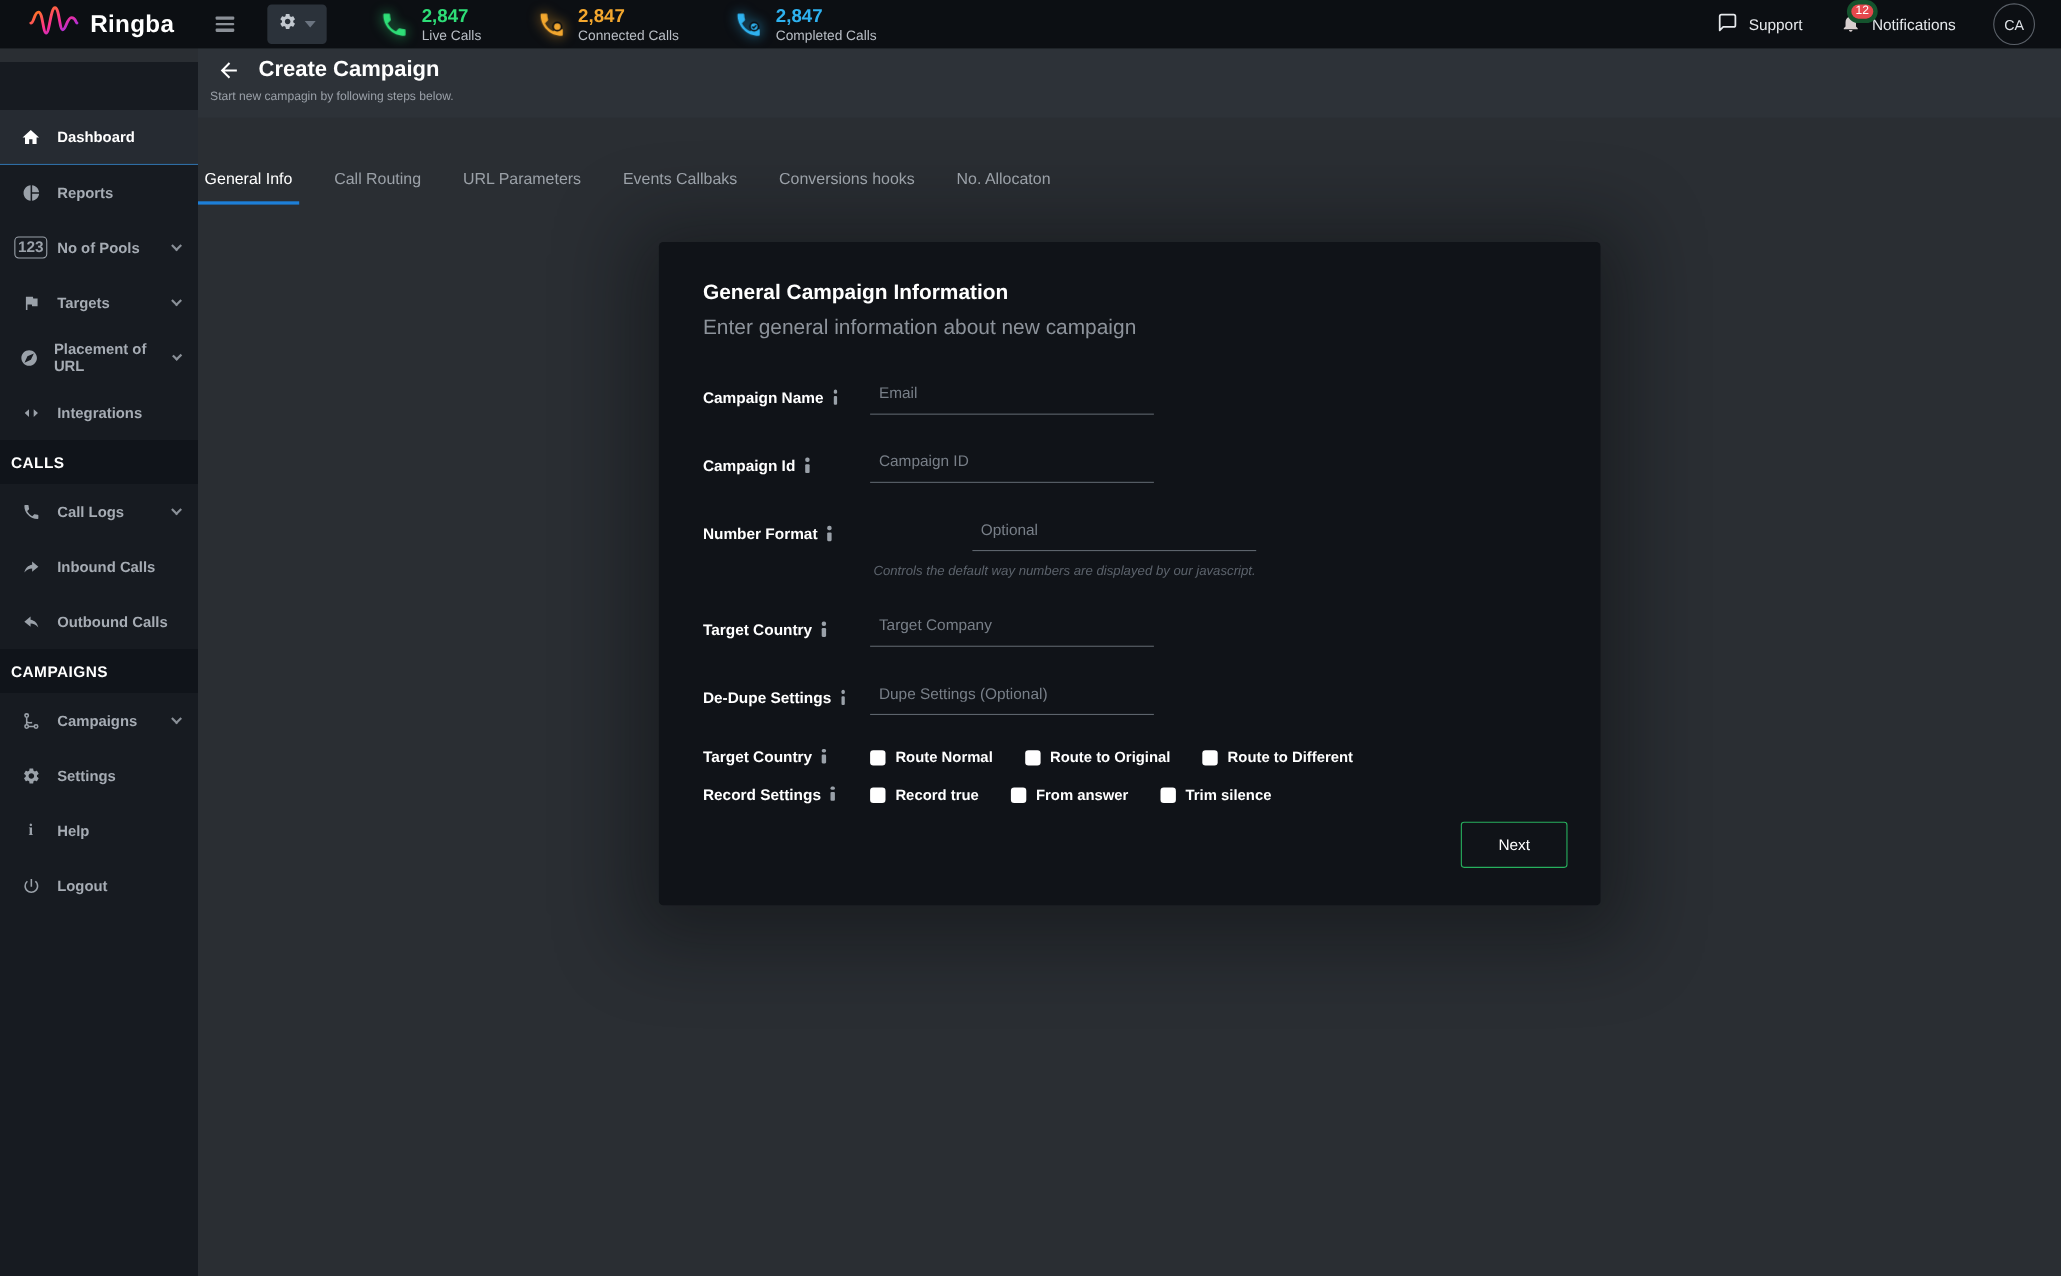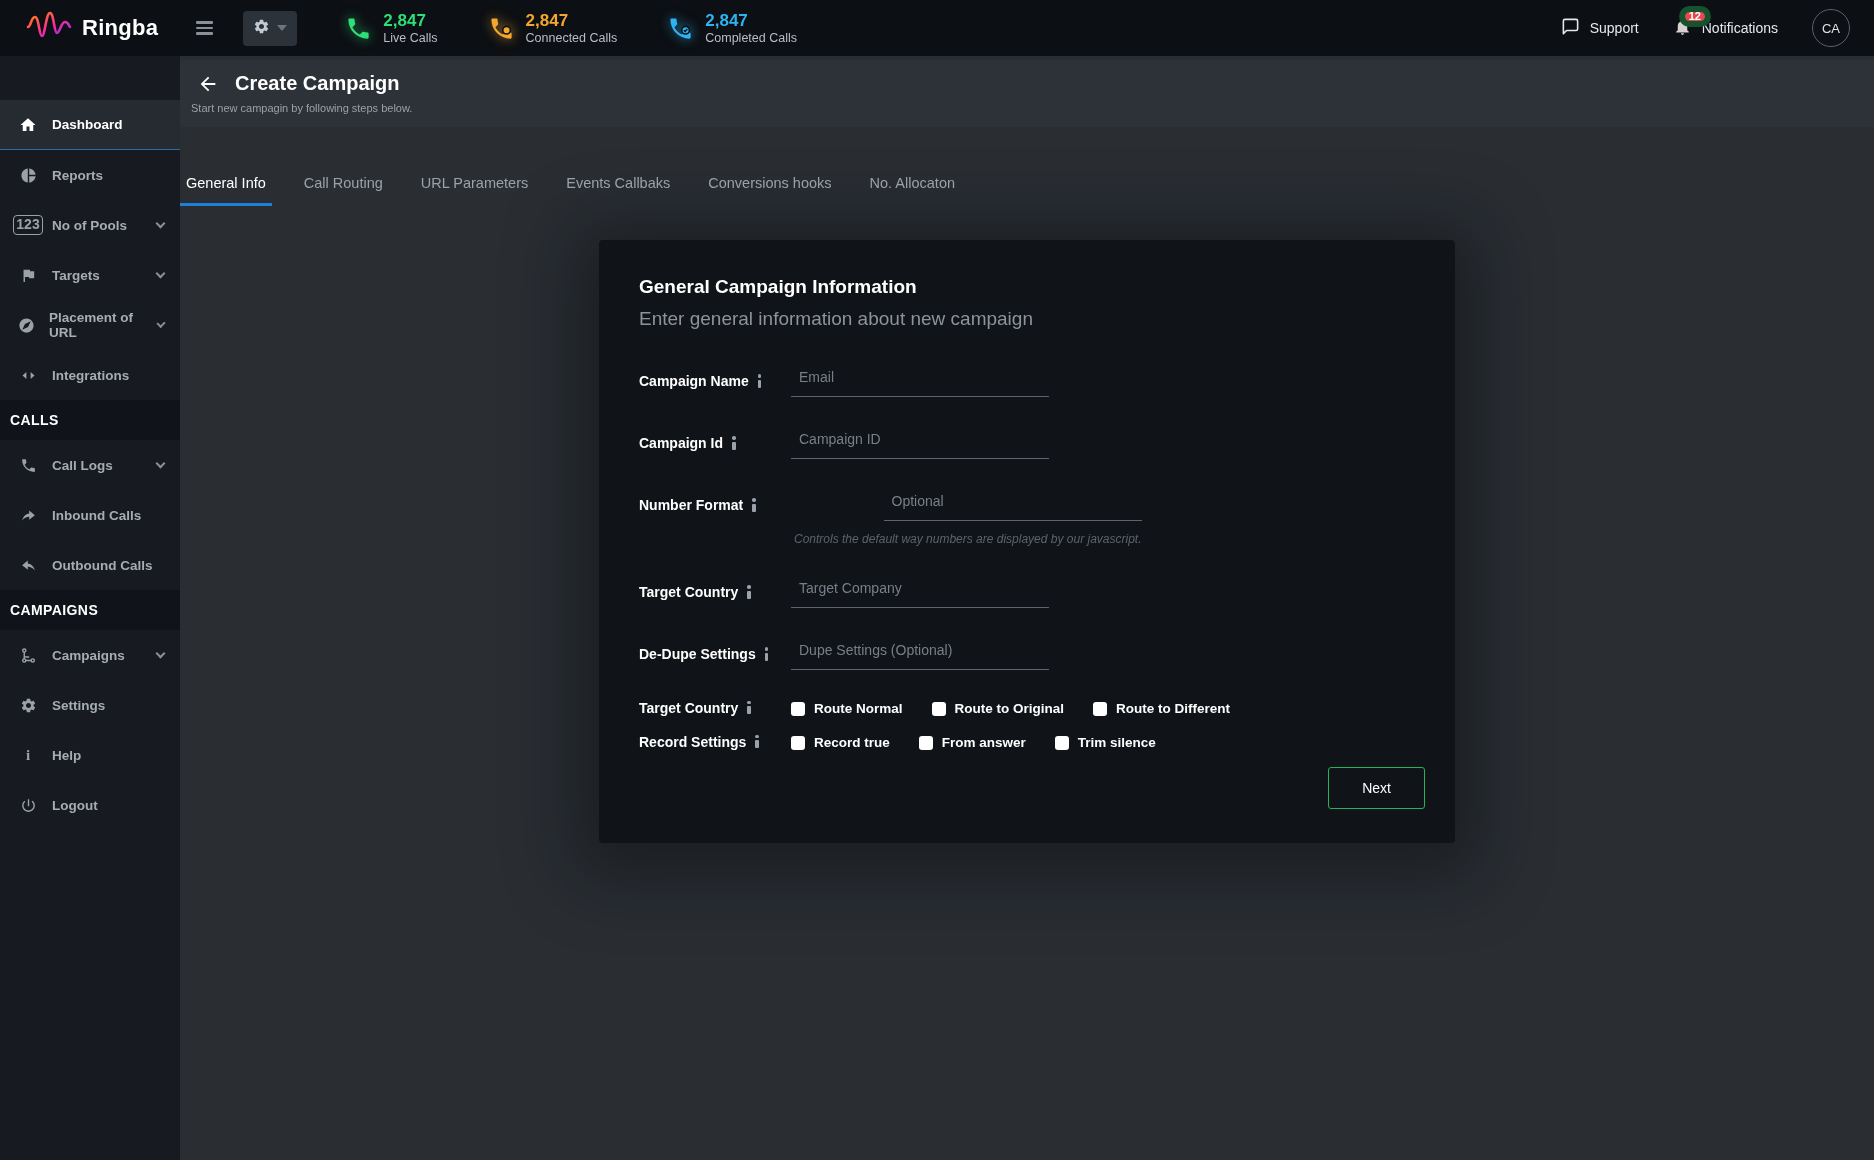--- a/index.html
+++ b/index.html
@@ -1,41 +1,41 @@
 <!DOCTYPE html>
 <html><head>
 <meta charset="utf-8">
 <style>
   * { margin:0; padding:0; box-sizing:border-box; }
   html,body { width:1874px; height:1160px; overflow:hidden; background:#2a2e33;
     font-family:"Liberation Sans", sans-serif; }
 
   
-  .topbar { position:fixed; top:0; left:0; width:100%; height:56px; background:#0c0f13;
+  .topbar { position:fixed; top:0; left:0; width:100%; height:44px; background:#0c0f13;
     display:flex; align-items:center; z-index:50; }
   .brand { display:flex; align-items:center; gap:10px; padding-left:26px; }
   .brand-name { color:#ffffff; font-size:22px; font-weight:700; letter-spacing:.3px; }
   .hamburger { margin-left:38px; display:flex; flex-direction:column; gap:3px; cursor:pointer; }
   .hamburger span { width:17px; height:2.5px; background:#8b9097; border-radius:1px; }
   .gear-btn { margin-left:30px; background:#2b323a; border-radius:4px; padding:7px 10px;
     display:flex; align-items:center; gap:7px; cursor:pointer; }
   .caret-down { width:0; height:0; border-left:5px solid transparent; border-right:5px solid transparent;
     border-top:6px solid #6b7480; }
   .stats { display:flex; gap:50px; margin-left:48px; }
   .stat { display:flex; align-items:center; gap:11px; }
   .stat-text { display:flex; flex-direction:column; line-height:1.25; }
   .stat-value { font-size:17px; font-weight:700; }
   .stat-label { font-size:12.5px; color:#b9bec5; }
   .stat-icon svg { display:block; }
   .topbar-right { margin-left:auto; display:flex; align-items:center; gap:34px; padding-right:24px; }
   .top-link { display:flex; align-items:center; gap:10px; color:#e6e9ec; font-size:14px; cursor:pointer; }
   .bell-wrap { position:relative; }
   .notif-badge { position:absolute; top:-11px; left:6px; min-width:21px; height:21px; border-radius:11px;
-    background:#e5484d; color:#fff; font-size:11px; font-weight:700; display:flex; align-items:center;
-    justify-content:center; padding:0 4px; border:6px solid #14532d; }
+    background:#e5484d; color:#fff; font-size:11px; font-weight:400; display:flex; align-items:center;
+    justify-content:center; padding:0 4px; border:4px solid #14532d; }
   .avatar { width:38px; height:38px; border-radius:50%; border:1.5px solid #5b6169; color:#dfe3e8;
     font-size:13px; display:flex; align-items:center; justify-content:center; cursor:pointer; }
 
   
   .sidebar { position:fixed; top:56px; left:0; bottom:0; width:180px; background:#171b21; z-index:40; }
   .side-item { height:50px; display:flex; align-items:center; gap:14px; padding-left:18px;
     color:#a6acb4; font-size:13.5px; font-weight:600; cursor:pointer; }
   .side-item .icn { width:20px; display:flex; justify-content:center; align-items:center; }
   .side-item svg { fill:#9aa1a9; }
   .side-item.stroke-icn svg { fill:none; stroke:#9aa1a9; }
@@ -43,21 +43,21 @@
   .side-item.active svg { fill:#ffffff; }
   .chevron { margin-left:auto; margin-right:16px; width:7px; height:7px; border-right:2px solid #8a9098;
     border-bottom:2px solid #8a9098; transform:rotate(45deg); margin-top:-4px; }
   .side-section { height:40px; background:#10141a; color:#ffffff; font-size:14px; font-weight:700;
     display:flex; align-items:center; padding-left:10px; letter-spacing:.4px; }
   .num-icn { border:1.5px solid #9aa1a9; border-radius:4px; font-size:14px; font-weight:700;
     color:#9aa1a9; padding:1px 2px; line-height:1.1; }
   .info-i-big { color:#9aa1a9; font-size:15px; font-weight:700; font-family:"Liberation Serif",serif; }
 
   
-  .main { margin-left:180px; padding-top:60px; }
+  .main { margin-left:180px; padding-top:40px; }
   .page-header { background:#2d3238; padding:12px 0 13px 11px; }
   .ph-title-row { display:flex; align-items:center; gap:16px; }
   .back-arrow { margin-left:6px; cursor:pointer; display:flex; }
   .page-title { color:#ffffff; font-size:20px; font-weight:700; }
   .page-subtitle { color:#9aa0a8; font-size:11px; margin-top:7px; }
 
   .tabs { display:flex; gap:26px; padding-top:48px; }
   .tab { color:#9ba1a8; font-size:14.5px; padding:0 6px 12px 6px; cursor:pointer; border-bottom:3px solid transparent; }
   .tab.active { color:#ffffff; border-bottom-color:#1d7fd8; }
 

